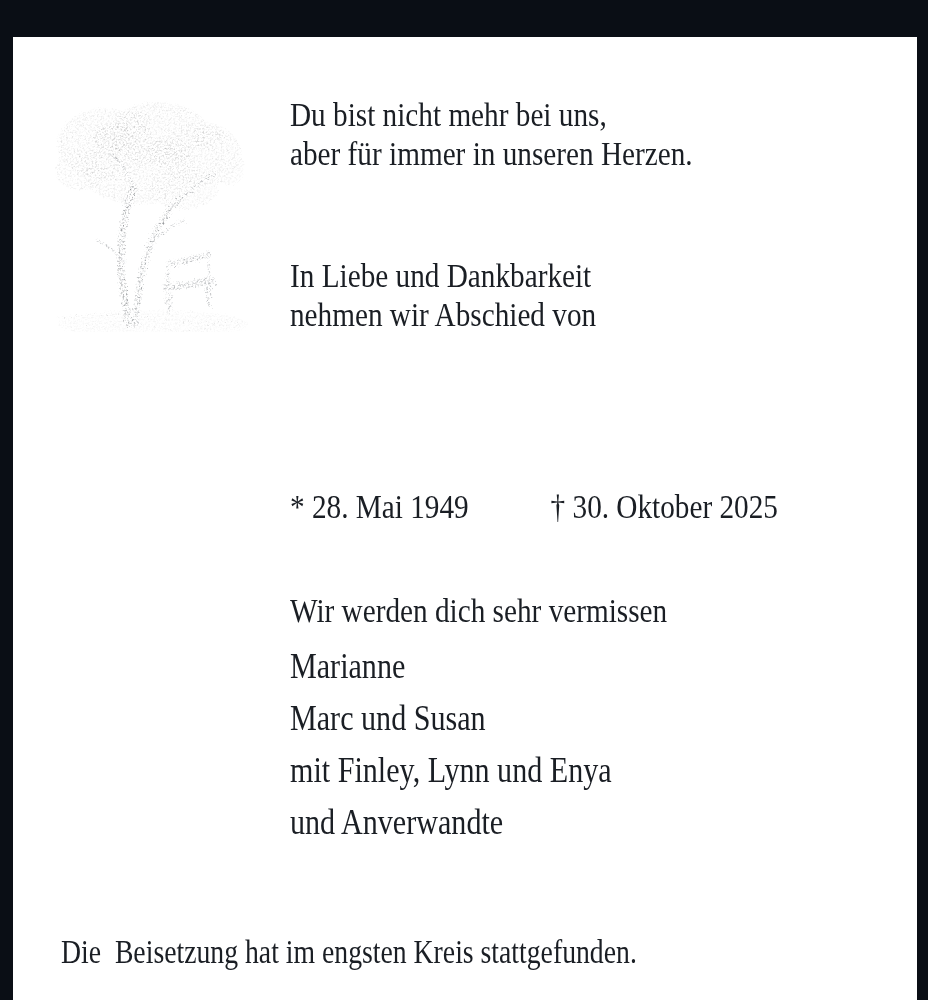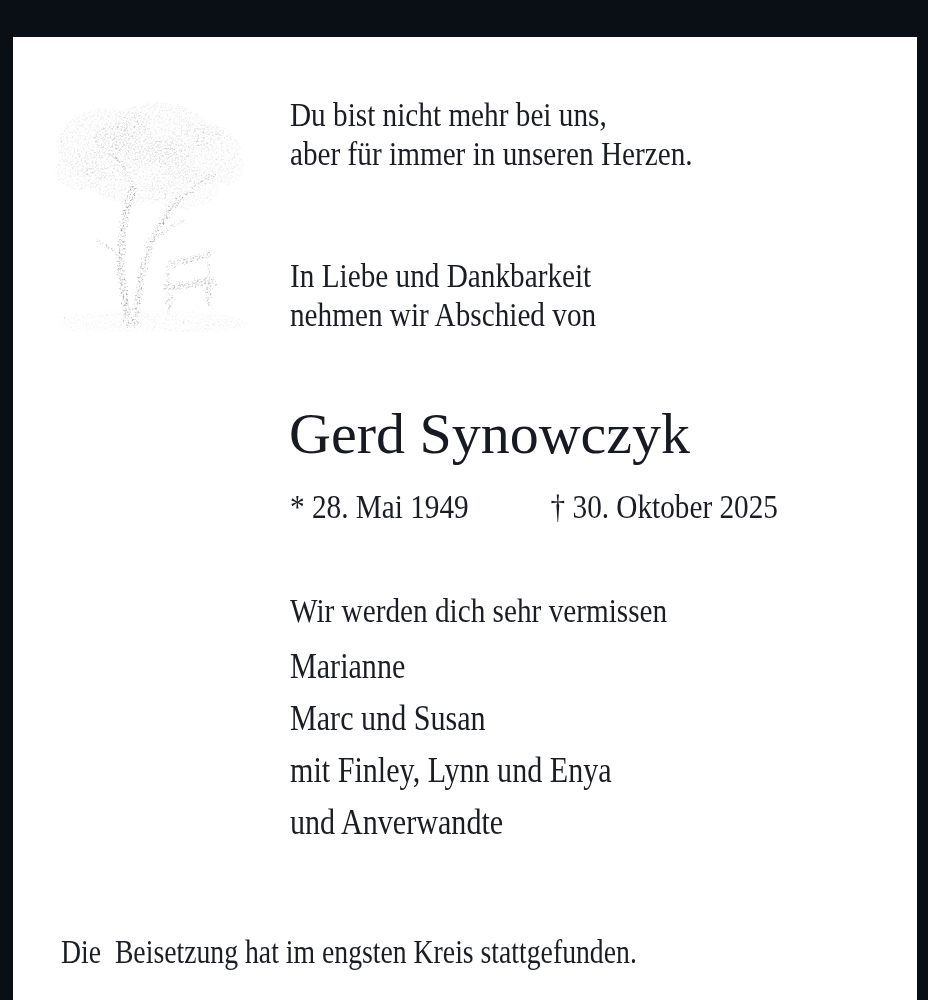--- a/index.html
+++ b/index.html
@@ -161,21 +161,20 @@
     <div class="txt epitaph">
       <div>Du bist nicht mehr bei uns,</div>
       <div>aber für immer in unseren Herzen.</div>
     </div>
 
     <div class="txt intro">
       <div>In Liebe und Dankbarkeit</div>
       <div>nehmen wir Abschied von</div>
     </div>
 
-    <div class="deceased-name">Gerd Synowczyk</div>
 
     <div class="txt dates">
       <span class="birth">* 28. Mai 1949</span><span>† 30. Oktober 2025</span>
     </div>
 
     <div class="txt farewell">Wir werden dich sehr vermissen</div>
 
     <div class="txt mourners">
       <div>Marianne</div>
       <div>Marc und Susan</div>

